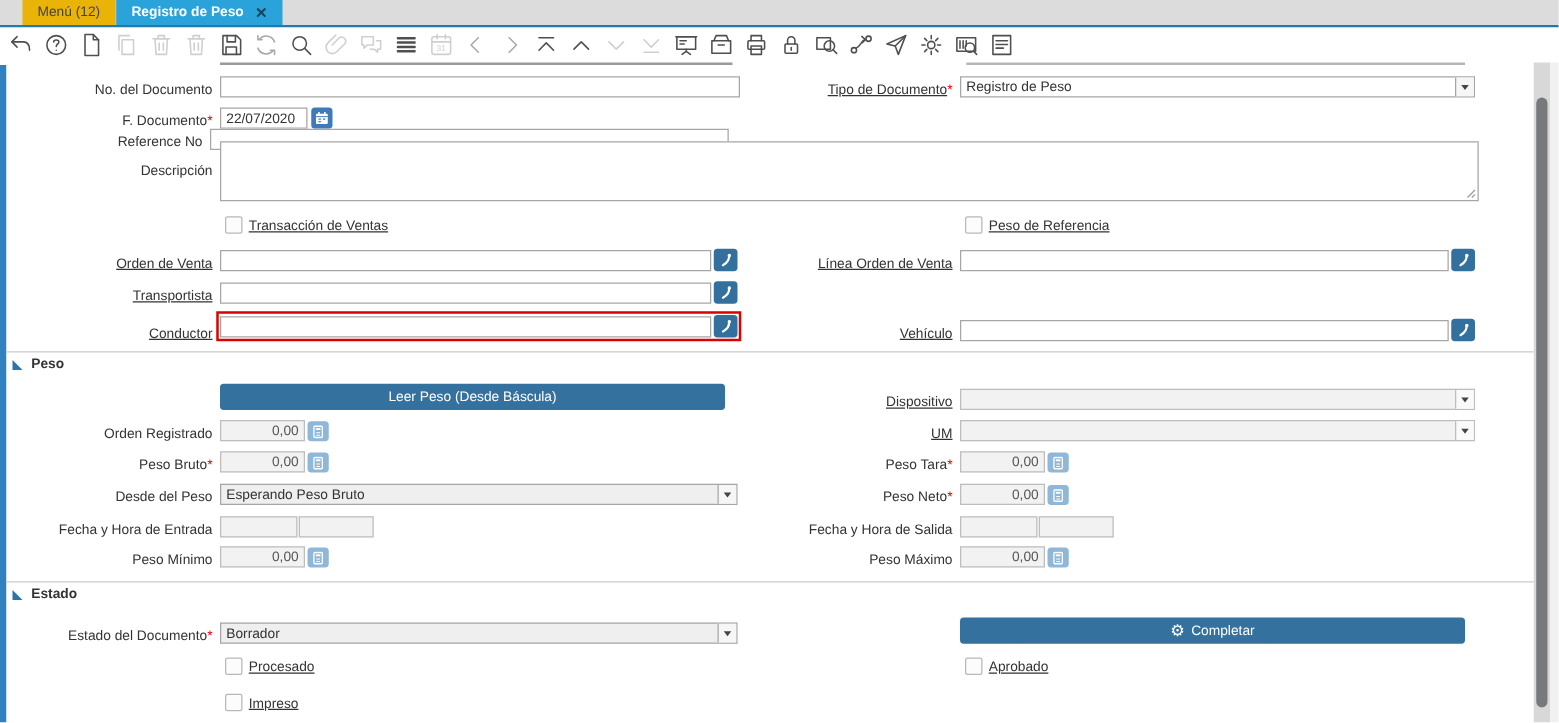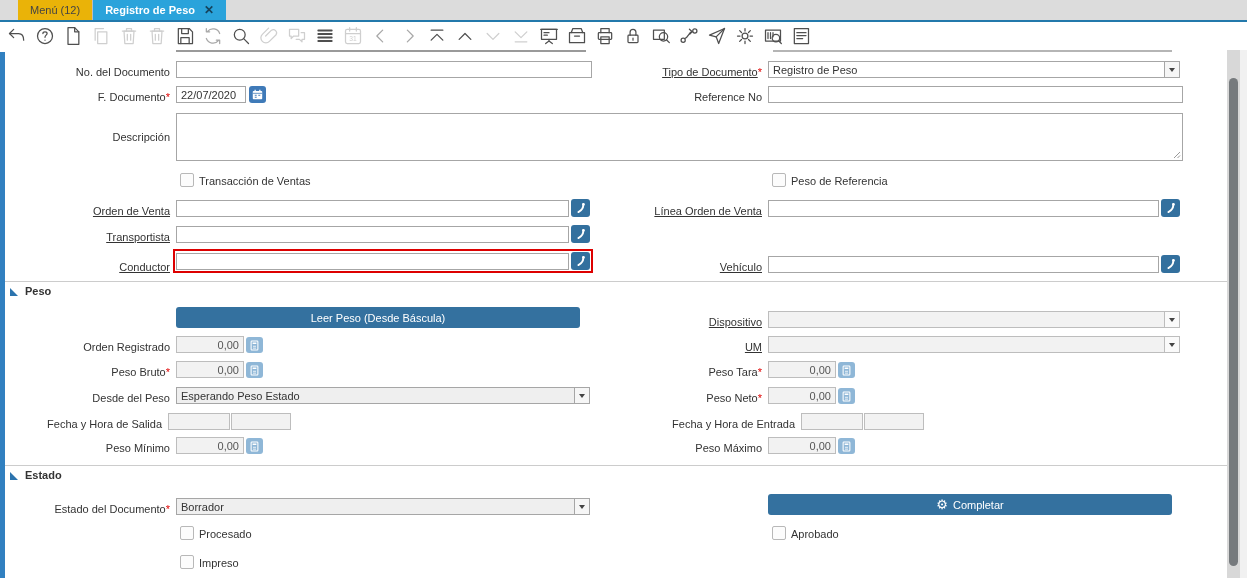--- a/index.html
+++ b/index.html
@@ -48,21 +48,21 @@
   .combo.dis{background:#f2f2f2;border-color:#bdbdbd;}
   .combo.dis .carr{background:#fafafa;border-left-color:#bdbdbd;}
   .tri{width:0;height:0;border-left:3.5px solid transparent;border-right:3.5px solid transparent;border-top:4px solid #444;}
   .lookup-btn{width:19px;height:18px;border-radius:3px;background:#33709e;display:flex;align-items:center;justify-content:center;margin-left:2px;flex:0 0 auto;}
   .calc-btn{width:17px;height:16px;border-radius:3px;background:#8fb7d7;display:flex;align-items:center;justify-content:center;margin-left:2px;flex:0 0 auto;}
   .cal-btn{width:17px;height:17px;border-radius:3px;background:#3f7ab8;display:flex;align-items:center;justify-content:center;margin-left:3px;flex:0 0 auto;}
   .bigbtn{width:404px;height:21px;border-radius:3px;background:#34719f;color:#fff;
           display:flex;align-items:center;justify-content:center;gap:5px;font-size:11px;}
   .gearglyph{font-size:13px;line-height:1;}
   .chk{width:14px;height:14px;border:1px solid #b8b8b8;background:#fcfcfc;border-radius:2px;box-sizing:border-box;margin-left:4px;flex:0 0 auto;}
-  .chklbl{margin-left:5px;}
+  .chklbl{margin-left:5px;text-decoration:underline;}
   .sec-divider{position:absolute;left:5px;right:20px;height:1px;background:#ccc;}
   .sec-head{position:absolute;left:10px;display:flex;align-items:flex-end;gap:7px;font-weight:bold;color:#333;}
   .sec-tri{width:0;height:0;border-bottom:8px solid #2c74ae;border-right:8px solid transparent;margin-bottom:1px;}
   .ta-wrap{position:relative;margin-left:0;}
   .ta{box-sizing:border-box;width:1007px;height:48px;border:1px solid #a6a6a6;resize:none;
       font-family:inherit;font-size:11px;padding:2px 4px;outline:none;display:block;}
   .ta-grip{position:absolute;right:2px;bottom:2px;}
   .red-wrap{display:flex;align-items:center;border:2px solid #dd0000;padding:1px;margin-left:-3px;background:#fff;}
   .datepair{display:flex;gap:1px;}
 </style>
@@ -281,21 +281,21 @@
       <span class="lbl"><span class="u">Tipo de Documento</span><span class="req">*</span></span>
       <div class="combo" style="width:412px;">
         <span class="cval">Registro de Peso</span>
         <span class="carr">
             <span class="tri"></span>
           </span>
       </div>
     </div>
   </div>
 
-  <div class="row" style="top:36px;">
+  <div class="row" style="top:36px;flex-direction:column;">
     <div class="half l">
       <span class="lbl"><span>F. Documento</span><span class="req">*</span></span>
       <input class="ti" style="width: 70px;" value="22/07/2020">
       <span class="cal-btn">
         <svg width="11" height="11" viewBox="0 0 14 14">
             <rect x="1" y="2.5" width="12" height="10.5" rx="1" fill="#fff"></rect>
             <path d="M1 5.5 H13" stroke="#3f7ab8" stroke-width="1"></path>
             <path d="M4 0.8 V3.4 M10 0.8 V3.4" stroke="#fff" stroke-width="1.6"></path>
             <path d="M3.5 8 H6 M8 8 H10.5 M3.5 10.5 H6" stroke="#3f7ab8" stroke-width="1.2"></path>
           </svg>
@@ -460,49 +460,49 @@
             <path d="M4 8 H8 M4 10.5 H8" stroke="#fff" stroke-width="1.1"></path>
           </svg>
       </span>
     </div>
   </div>
 
   <div class="row" style="top:337px;">
     <div class="half l">
       <span class="lbl">Desde del Peso</span>
       <div class="combo gray" style="width:414px;">
-        <span class="cval">Esperando Peso Estado</span>
+        <span class="cval">Esperando Peso Bruto</span>
         <span class="carr">
             <span class="tri"></span>
           </span>
       </div>
     </div>
     <div class="half r">
       <span class="lbl"><span>Peso Neto</span><span class="req">*</span></span>
       <input class="ti ro num" value="0,00" style="">
       <span class="calc-btn">
         <svg width="9" height="11" viewBox="0 0 12 14">
             <rect x="1.5" y="1" width="9" height="12" rx="1" fill="none" stroke="#fff" stroke-width="1.4"></rect>
             <rect x="3.5" y="3" width="5" height="2" fill="#fff"></rect>
             <path d="M4 8 H8 M4 10.5 H8" stroke="#fff" stroke-width="1.1"></path>
           </svg>
       </span>
     </div>
   </div>
 
   <div class="row" style="top:363px;">
-    <div class="half r">
-      <span class="lbl">Fecha y Hora de Salida</span>
+    <div class="half l">
+      <span class="lbl">Fecha y Hora de Entrada</span>
       <span class="datepair">
         <input class="ti ro" style="width: 62px;">
         <input class="ti ro" style="width: 60px;">
       </span>
     </div>
-    <div class="half l">
-      <span class="lbl">Fecha y Hora de Entrada</span>
+    <div class="half r">
+      <span class="lbl">Fecha y Hora de Salida</span>
       <span class="datepair">
         <input class="ti ro" style="width: 62px;">
         <input class="ti ro" style="width: 60px;">
       </span>
     </div>
   </div>
 
   <div class="row" style="top:387px;">
     <div class="half l">
       <span class="lbl">Peso Mínimo</span>

